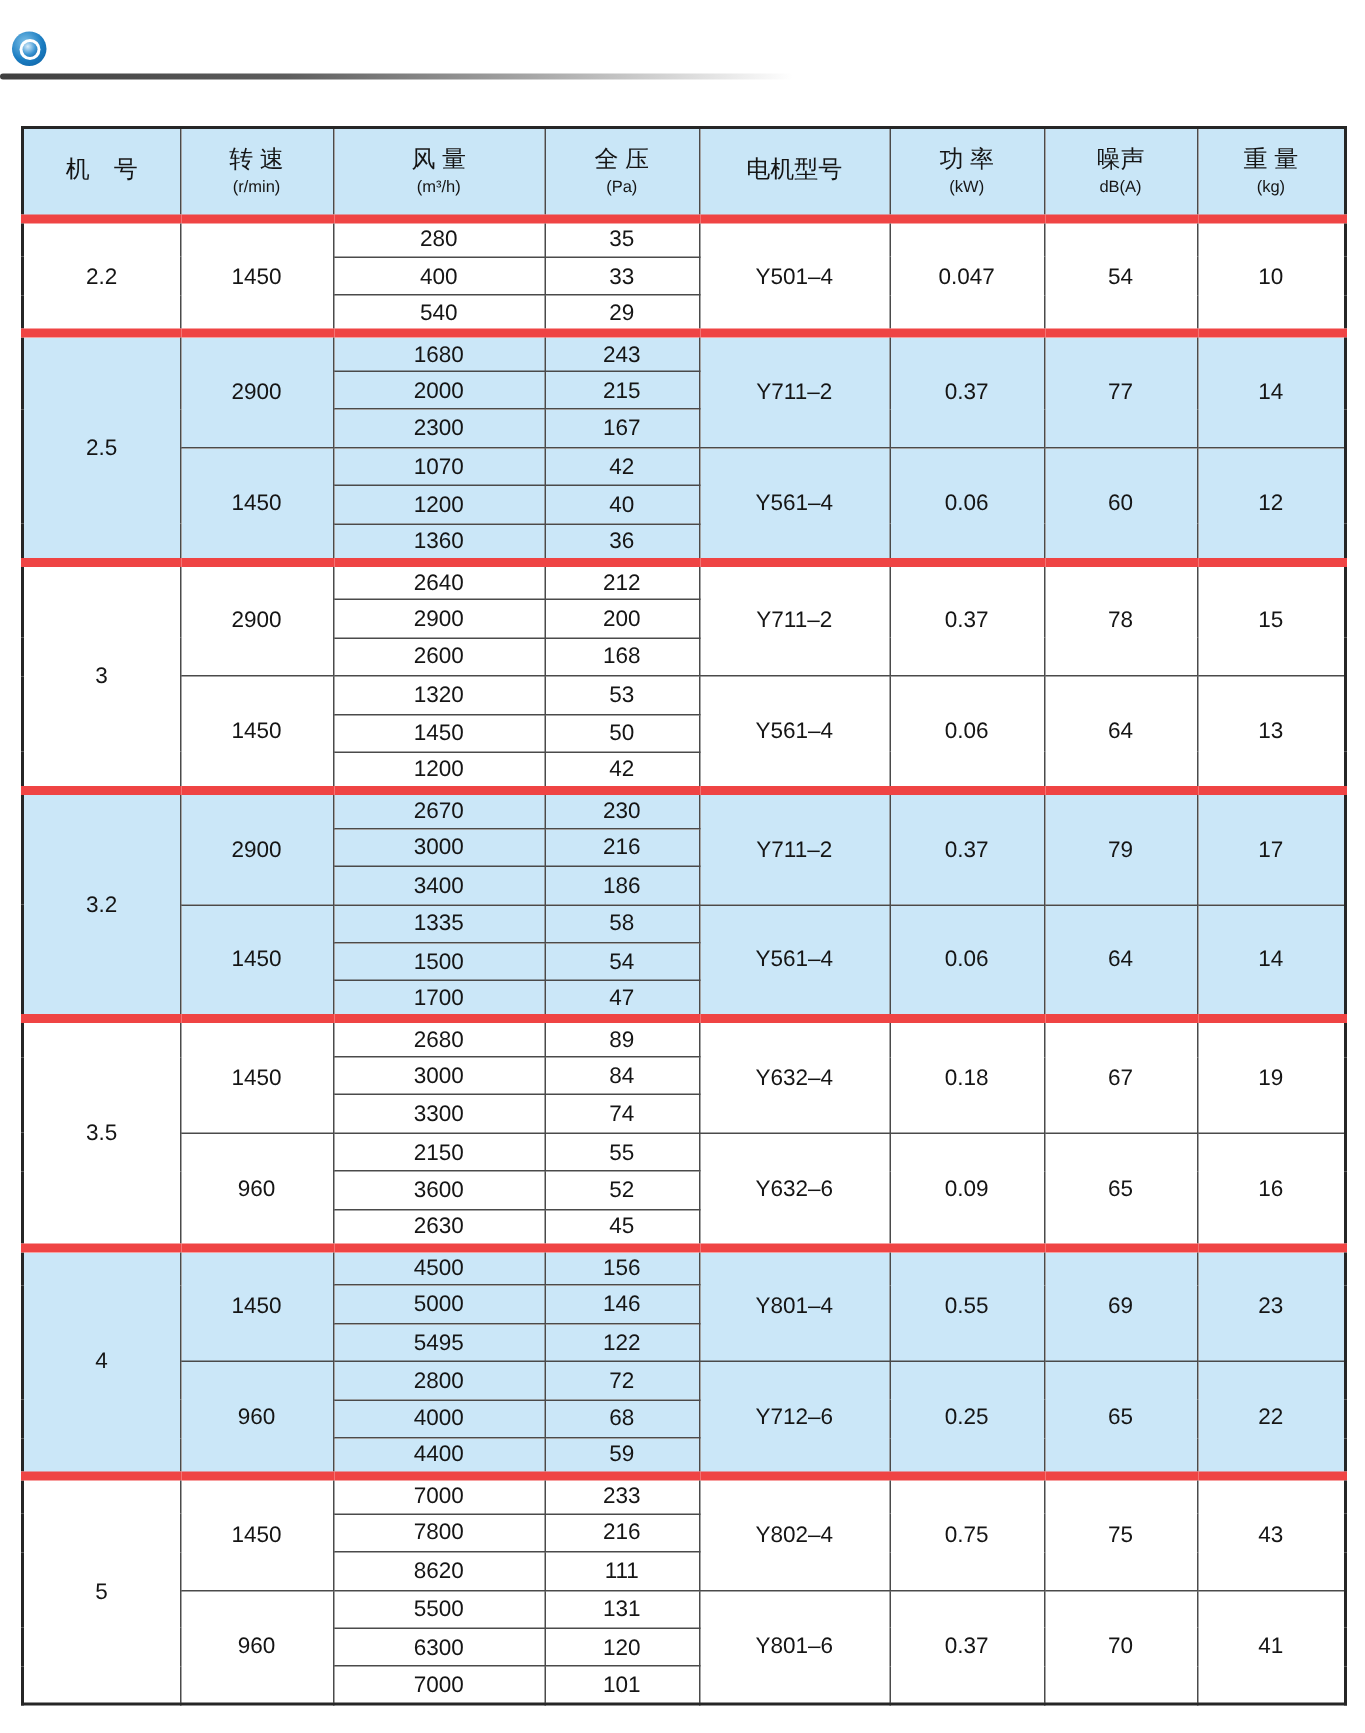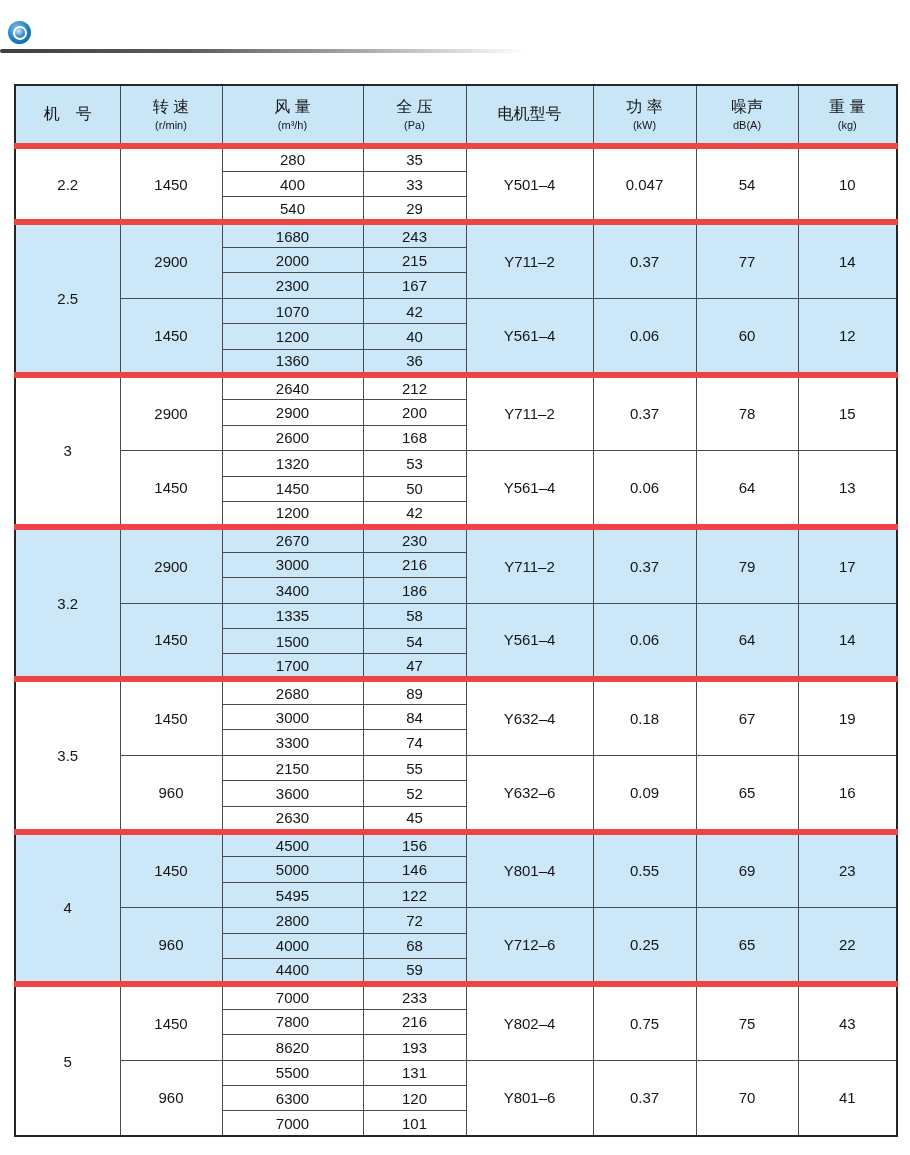--- a/index.html
+++ b/index.html
@@ -332,21 +332,21 @@
         <td rowspan="3">0.75</td>
         <td rowspan="3">75</td>
         <td rowspan="3">43</td>
       </tr>
       <tr class="datarow">
         <td>7800</td>
         <td>216</td>
       </tr>
       <tr class="datarow">
         <td>8620</td>
-        <td>193</td>
+        <td>111</td>
       </tr>
       <tr class="datarow">
         <td rowspan="3">960</td>
         <td>5500</td>
         <td>131</td>
         <td rowspan="3">Y801–6</td>
         <td rowspan="3">0.37</td>
         <td rowspan="3">70</td>
         <td rowspan="3">41</td>
       </tr>

